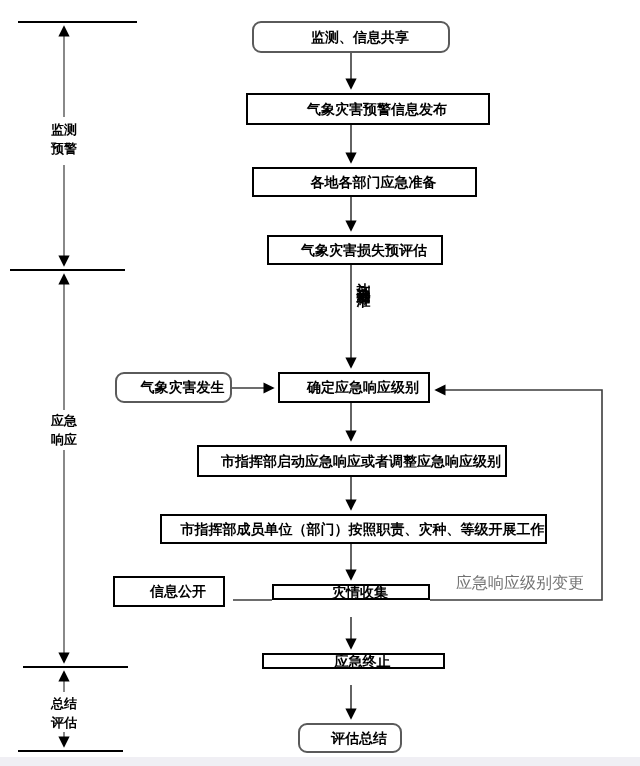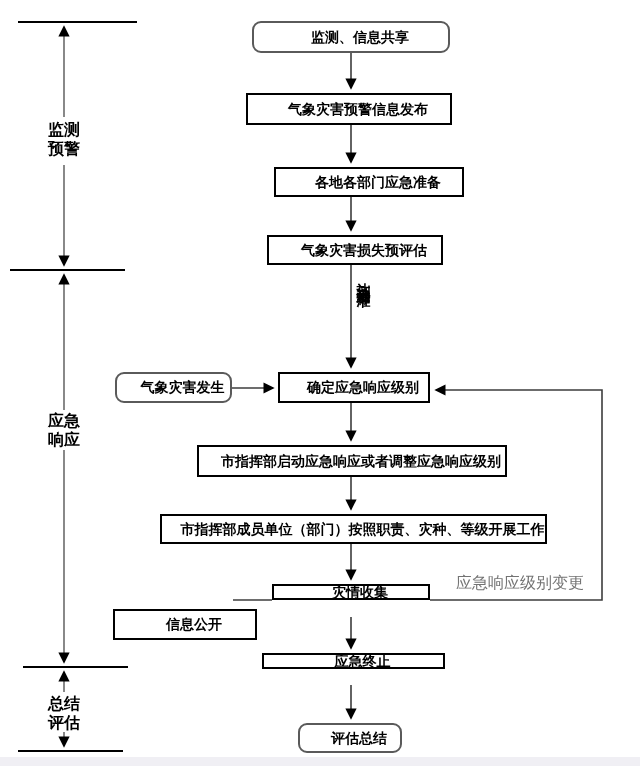--- a/index.html
+++ b/index.html
@@ -10,21 +10,21 @@
   svg.wires{position:absolute;left:0;top:0;width:640px;height:766px;}
   .node{
     position:absolute;display:flex;align-items:center;justify-content:center;
     border:2px solid #000;background:#fff;box-sizing:border-box;
     font-size:14px;font-weight:bold;color:#000;text-align:center;line-height:1.15;
     white-space:nowrap;
     padding-left:18px;
   }
   .node.rounded{border:2px solid #5a5a5a;border-radius:9px;}
   .phase-label{
-    position:absolute;width:56px;text-align:center;font-size:16px;font-weight:bold;
+    position:absolute;width:56px;text-align:center;font-size:13px;font-weight:bold;
     color:#000;line-height:19px;white-space:pre-line;background:#fff;
   }
   .vertical-note{
     position:absolute;writing-mode:vertical-rl;text-orientation:upright;
     font-size:14px;font-weight:bold;color:#000;letter-spacing:2px;line-height:16px;
   }
   .edge-label{
     position:absolute;font-size:16px;font-weight:normal;color:#737373;white-space:nowrap;
   }
   .bottom-strip{position:absolute;left:0;top:757px;width:640px;height:9px;}
@@ -74,35 +74,35 @@
 
   <div class="phase-label" style="left:36px;top:120px;">监测
 预警</div>
   <div class="phase-label" style="left:36px;top:411px;">应急
 响应</div>
   <div class="phase-label" style="left:36px;top:694px;font-family:Liberation Serif, serif;">总结
 评估</div>
 
   <div class="node rounded" style="left:252px;top:21px;width:198px;height:32px">监测、信息共享</div>
 
-  <div class="node" style="left:246px;top:93px;width:206px;height:32px">气象灾害预警信息发布</div>
+  <div class="node" style="left:246px;top:93px;width:244px;height:32px">气象灾害预警信息发布</div>
 
-  <div class="node" style="left:274px;top:167px;width:190px;height:30px">各地各部门应急准备</div>
+  <div class="node" style="left:252px;top:167px;width:225px;height:30px">各地各部门应急准备</div>
 
   <div class="node" style="left:267px;top:235px;width:176px;height:30px">气象灾害损失预评估</div>
 
   <div class="node rounded" style="left:115px;top:372px;width:117px;height:31px">气象灾害发生</div>
 
   <div class="node" style="left:278px;top:372px;width:152px;height:31px">确定应急响应级别</div>
 
   <div class="node" style="left:197px;top:445px;width:310px;height:32px">市指挥部启动应急响应或者调整应急响应级别</div>
 
   <div class="node" style="left:160px;top:514px;width:387px;height:30px">市指挥部成员单位（部门）按照职责、灾种、等级开展工作</div>
 
-  <div class="node" style="left:113px;top:609px;width:144px;height:31px">信息公开</div>
+  <div class="node" style="left:113px;top:576px;width:112px;height:31px">信息公开</div>
 
   <div class="node" style="left:272px;top:584px;width:158px;height:16px">灾情收集</div>
 
   <div class="node" style="left:262px;top:653px;width:183px;height:16px">应急终止</div>
 
   <div class="node rounded" style="left:298px;top:723px;width:104px;height:30px">评估总结</div>
 
   <div class="vertical-note" style="left:356px;top:272px;height:104px;">达到启动标准</div>
 
   <div class="edge-label" style="left:456px;top:573px;">应急响应级别变更</div>

